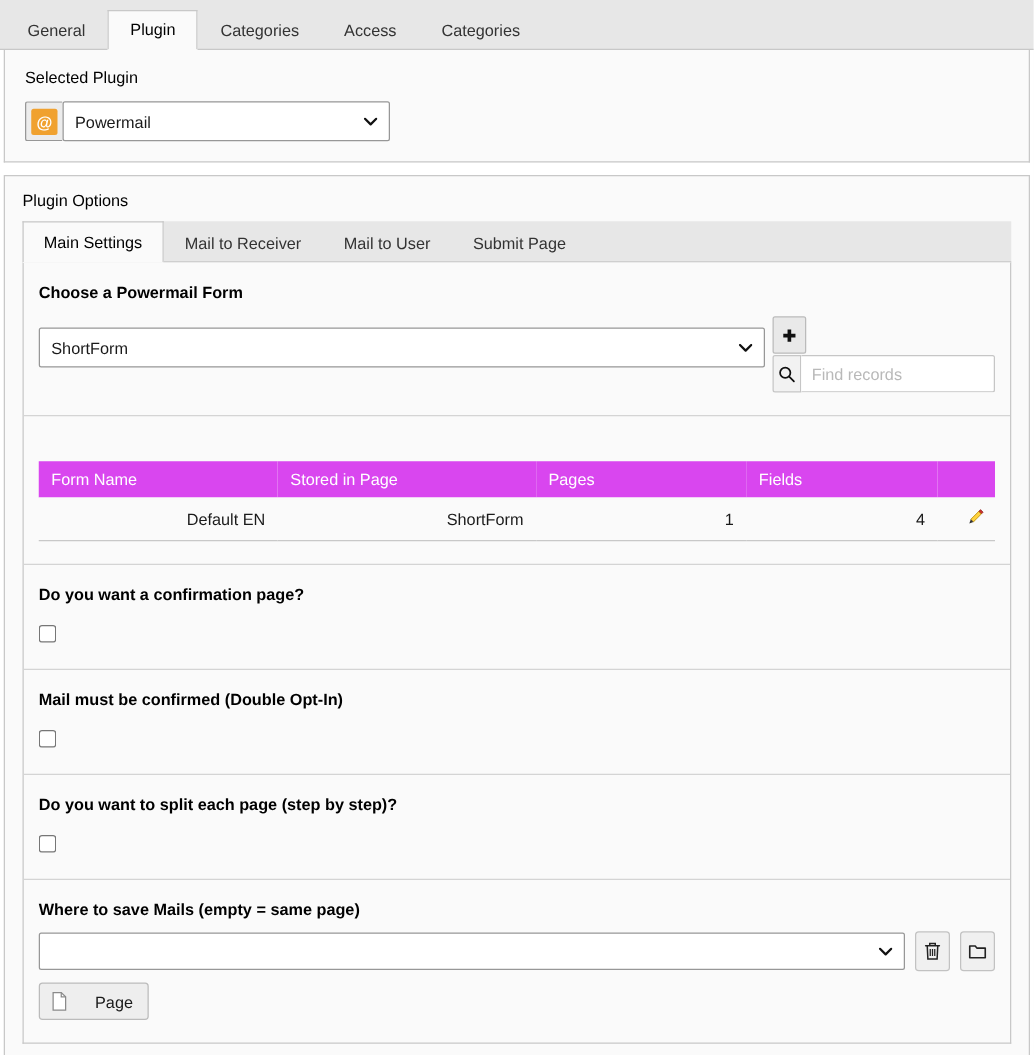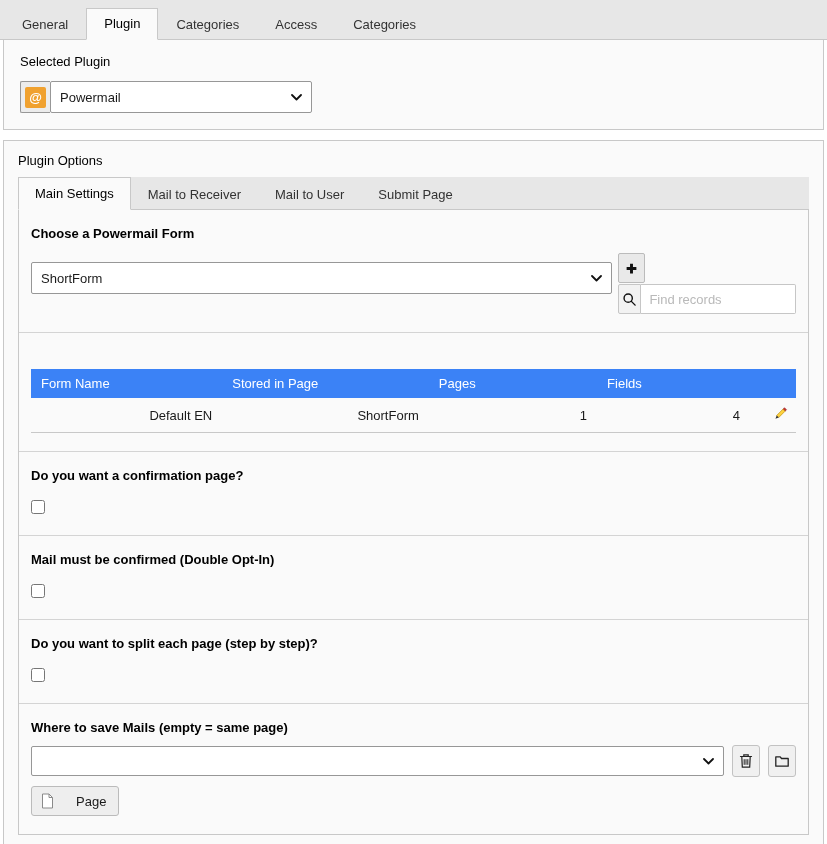--- a/index.html
+++ b/index.html
@@ -93,21 +93,21 @@
   .search-group input {
     flex:1 1 auto; width:100%; height:30px;
     border:1px solid #c6c6c6; border-left:none; border-radius:0 2px 2px 0;
     padding:0 8px; font-family:"Liberation Sans", sans-serif; font-size:13px;
     color:#333; background:#fff; outline:none;
   }
   .search-group input::placeholder { color:#b9b9b9; }
   
   table.forms { width:100%; border-collapse:collapse; margin-top:20px; }
   table.forms th {
-    background:#3b82f6; color:#fff; font-weight:normal;
+    background:#d946ef; color:#fff; font-weight:normal;
     text-align:left; font-size:13px; padding:7px 10px;
   }
   table.forms td {
     padding:8px 10px; font-size:13px; color:#1a1a1a;
     border-bottom:1px solid #c8c8c8; background:#fafafa;text-align:right;
   }
   table.forms td.icon-cell { text-align:right; padding-right:8px; }
   .col-name{width:25%;} .col-page{width:27%;margin-top:48px;} .col-pages{width:22%;} .col-fields{width:20%;margin-top:40px;} .col-edit{width:6%;}
   .edit-btn { background:none; border:none; padding:0; cursor:pointer; display:inline-flex; }
   

